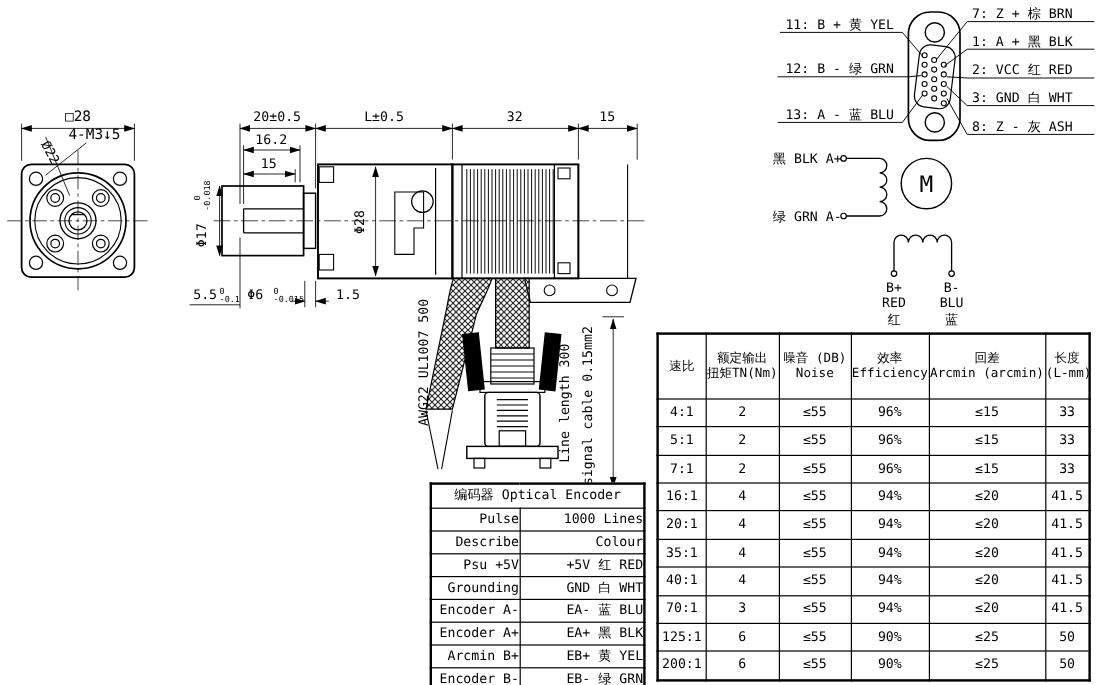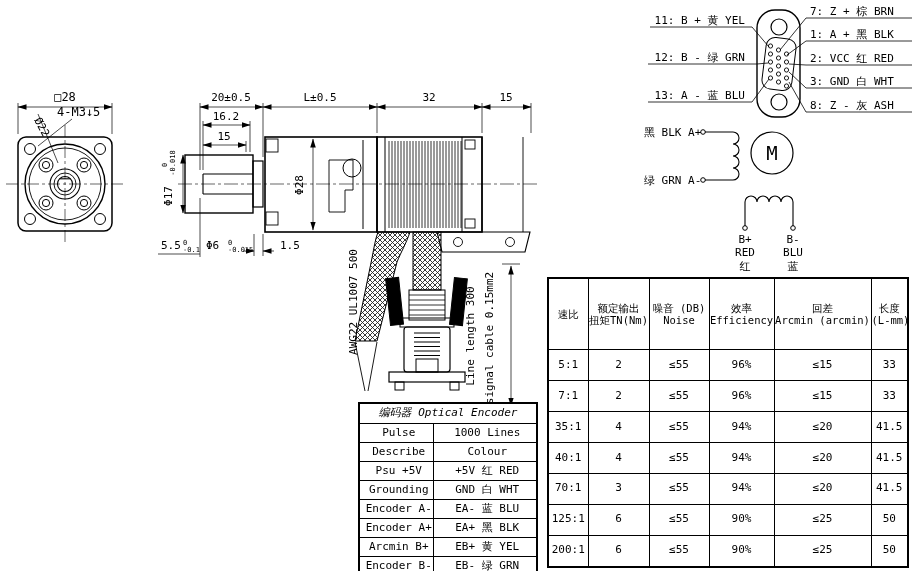--- a/index.html
+++ b/index.html
@@ -8,23 +8,23 @@
   svg{position:absolute;left:0;top:0;}
   svg text{font-family:"DejaVu Sans Mono","Liberation Mono",monospace;fill:#000;}
   .tbl{position:absolute;border-collapse:collapse;table-layout:fixed;background:#fff;
        font-family:"DejaVu Sans Mono","Liberation Mono",monospace;color:#000;}
   .tbl td,.tbl th{border:1px solid #000;text-align:center;padding:0;font-weight:normal;
        white-space:nowrap;overflow:visible;line-height:1.15;}
   #spec-table{left:547px;top:277px;width:362px;height:291px;border:2px solid #000;font-size:11px;}
   #spec-table th{font-size:10.5px;height:38px;vertical-align:middle;}
   #spec-table td{height:16px;}
   #encoder-table{left:358px;top:402px;width:180px;height:166px;border:2px solid #000;font-size:11px;}
-  #encoder-table .ttl{height:19px;font-style:italic;}
+  #encoder-table .ttl{height:19px;}
   #encoder-table td{height:18px;}
-  #encoder-table td.l{text-align:center;padding-left:5px;}
+  #encoder-table td.l{text-align:right;padding-left:5px;}
   .h2:empty{display:none;}
 </style>
 </head>
 <body>
 <div id="page">
 
 <svg width="915" height="571" viewBox="0 0 915 571">
   <defs>
     <pattern id="hatch" width="5" height="5" patternUnits="userSpaceOnUse">
       <path d="M0,5 L5,0 M0,0 L5,5" stroke="#222" stroke-width="0.9"></path>
@@ -308,60 +308,84 @@
     <th>
             <div class="h1">回差</div>
             <div class="h2">Arcmin (arcmin)</div>
           </th>
     <th>
             <div class="h1">长度</div>
             <div class="h2">(L-mm)</div>
           </th>
   </tr>
   <tr>
-          <td>5:1</td>
+          <td>4:1</td>
           <td>2</td>
           <td>≤55</td>
           <td>96%</td>
           <td>≤15</td>
           <td>33</td>
         </tr>
   <tr>
-          <td>7:1</td>
+          <td>5:1</td>
           <td>2</td>
           <td>≤55</td>
           <td>96%</td>
           <td>≤15</td>
           <td>33</td>
         </tr>
   <tr>
-          <td>35:1</td>
+          <td>7:1</td>
+          <td>2</td>
+          <td>≤55</td>
+          <td>96%</td>
+          <td>≤15</td>
+          <td>33</td>
+        </tr>
+  <tr>
+          <td>16:1</td>
           <td>4</td>
           <td>≤55</td>
           <td>94%</td>
           <td>≤20</td>
           <td>41.5</td>
         </tr>
   <tr>
-          <td>40:1</td>
+          <td>20:1</td>
           <td>4</td>
           <td>≤55</td>
           <td>94%</td>
           <td>≤20</td>
           <td>41.5</td>
         </tr>
   <tr>
-          <td>70:1</td>
-          <td>3</td>
+          <td>35:1</td>
+          <td>4</td>
           <td>≤55</td>
           <td>94%</td>
           <td>≤20</td>
           <td>41.5</td>
         </tr>
   <tr>
+          <td>40:1</td>
+          <td>4</td>
+          <td>≤55</td>
+          <td>94%</td>
+          <td>≤20</td>
+          <td>41.5</td>
+        </tr>
+  <tr>
+          <td>70:1</td>
+          <td>3</td>
+          <td>≤55</td>
+          <td>94%</td>
+          <td>≤20</td>
+          <td>41.5</td>
+        </tr>
+  <tr>
           <td>125:1</td>
           <td>6</td>
           <td>≤55</td>
           <td>90%</td>
           <td>≤25</td>
           <td>50</td>
         </tr>
   <tr>
           <td>200:1</td>
           <td>6</td>

